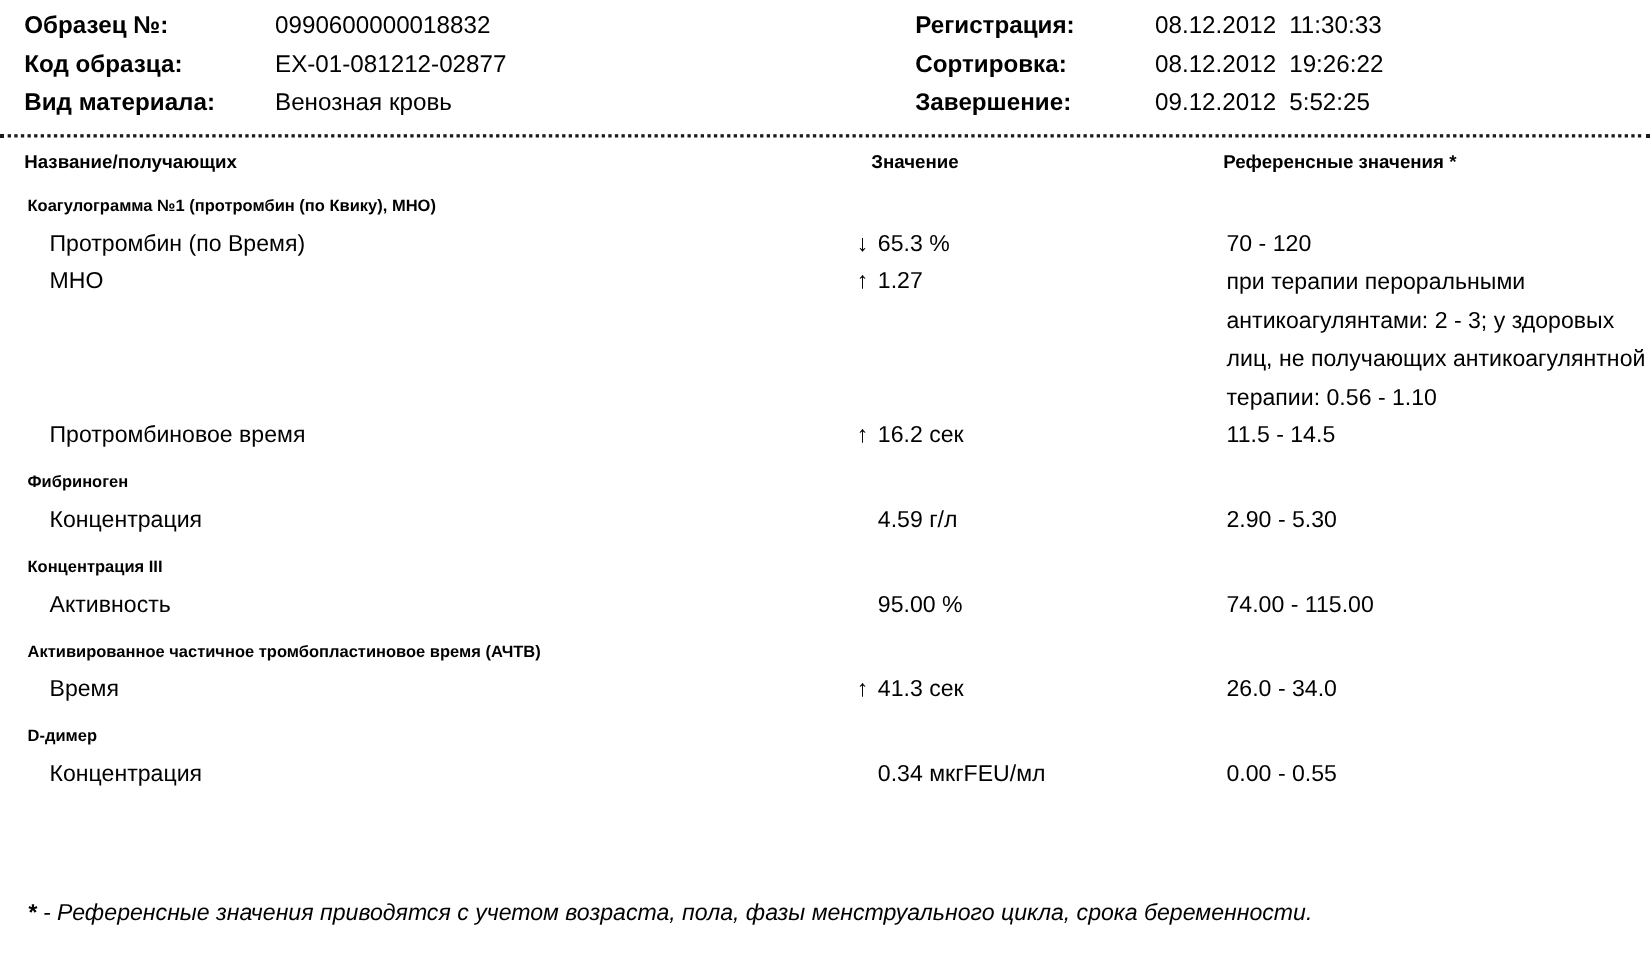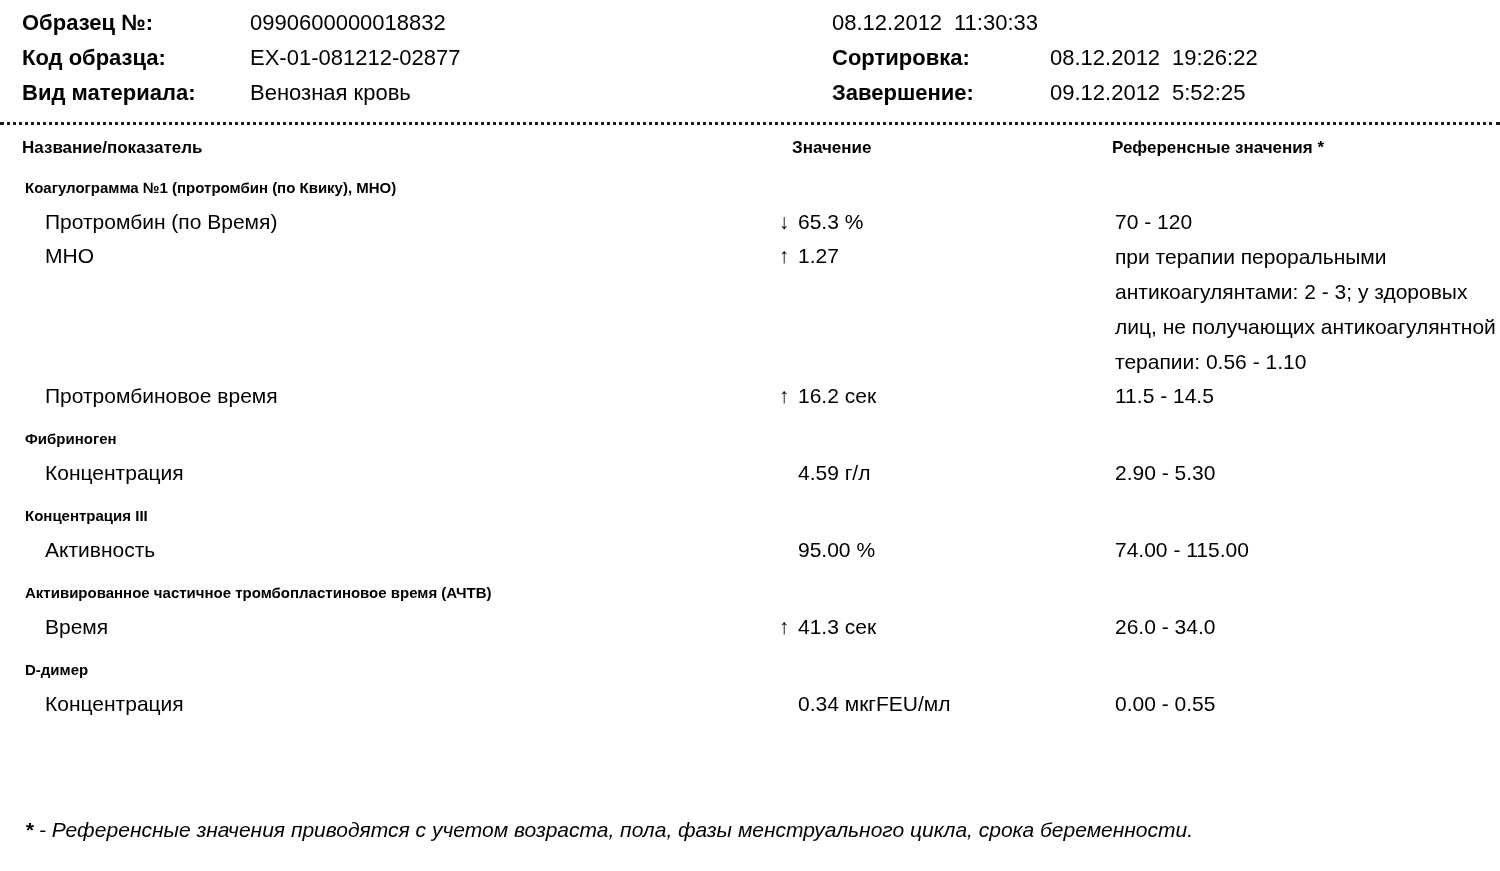--- a/index.html
+++ b/index.html
@@ -177,41 +177,42 @@
         <div class="hdr-value">EX-01-081212-02877</div>
       </div>
       <div class="hdr-row">
         <div class="hdr-label">Вид материала:</div>
         <div class="hdr-value">Венозная кровь</div>
       </div>
     </div>
 
     <div class="hdr-col-right">
       <div class="hdr-row-r">
+        <div class="hdr-label-r">Регистрация:</div>
         <div class="hdr-date">08.12.2012</div>
         <div class="hdr-time">11:30:33</div>
       </div>
       <div class="hdr-row-r">
         <div class="hdr-label-r">Сортировка:</div>
         <div class="hdr-date">08.12.2012</div>
         <div class="hdr-time">19:26:22</div>
       </div>
       <div class="hdr-row-r">
         <div class="hdr-label-r">Завершение:</div>
         <div class="hdr-date">09.12.2012</div>
         <div class="hdr-time">5:52:25</div>
       </div>
     </div>
 
   </div>
 
   <div class="divider"></div>
 
   <div class="col-head">
-    <div class="ch-name">Название/показатель</div>
+    <div class="ch-name">Название/получающих</div>
     <div class="ch-value">Значение</div>
     <div class="ch-ref">Референсные значения *</div>
   </div>
 
   <div class="results">
 
     <div class="group-title">Коагулограмма №1 (протромбин (по Квику), МНО)</div>
 
     <div class="row">
       <div class="r-name">Протромбин (по Время)</div>

